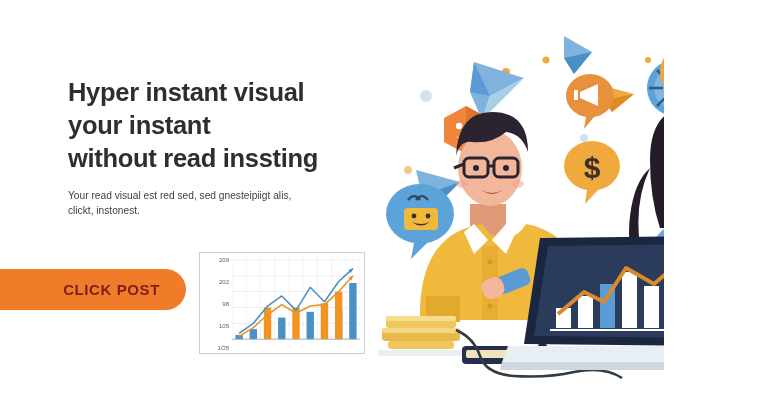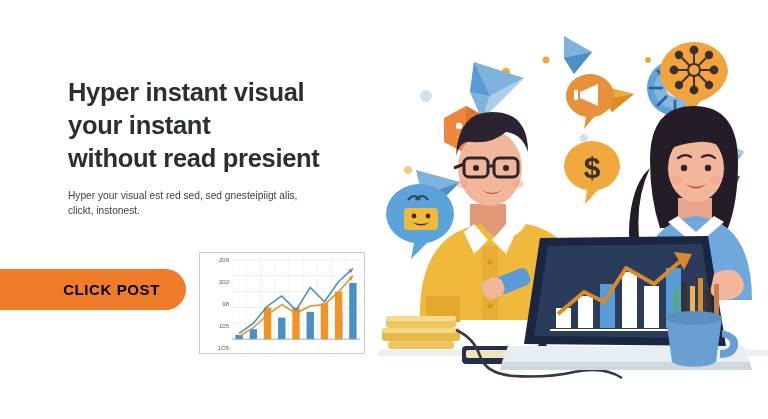--- a/index.html
+++ b/index.html
@@ -4,21 +4,21 @@
 <style>
   * { box-sizing: border-box; margin: 0; padding: 0; }
   html, body {
     width: 768px; height: 419px;
     background: #ffffff;
     font-family: "Liberation Sans", sans-serif;
     overflow: hidden;
   }
   .banner {
     position: relative;
-    width: 768px; height: 419px;
+    width: 664px; height: 419px;
     background: #ffffff;
     overflow: hidden;
   }
 
   
   .headline {
     position: absolute;
     left: 68px; top: 76px;
     width: 330px;
     font-size: 25.5px;
@@ -47,21 +47,21 @@
     background: #f07b28;
     border-radius: 0 21px 21px 0;
     display: flex;
     align-items: center;
     justify-content: flex-end;
     padding-right: 26px;
     border: none;
     cursor: pointer;
   }
   .cta-label {
-    color: #000000;
+    color: #7f1d1d;
     font-size: 15px;
     font-weight: 700;
     letter-spacing: 0.6px;
   }
 
   
   .chart-card {
     position: absolute;
     left: 199px; top: 252px;
     width: 166px; height: 102px;
@@ -98,25 +98,25 @@
   .illustration svg { display: block; width: 100%; height: 100%; }
 </style>
 </head>
 <body>
 
 <div class="banner">
 
   <h1 class="headline">
     <span>Hyper instant visual</span>
     <span>your instant</span>
-    <span>without read presient</span>
+    <span>without read inssting</span>
   </h1>
 
   <p class="body-copy">
-    <span>Hyper your visual est red sed, sed gnesteipiigt alis,</span>
+    <span>Your read visual est red sed, sed gnesteipiigt alis,</span>
     <span>clickt, instonest.</span>
   </p>
 
   <button class="cta">
     <span class="cta-label">CLICK POST</span>
   </button>
 
   <div class="chart-card">
     <div class="chart-inner">
       <div class="ylabels">

